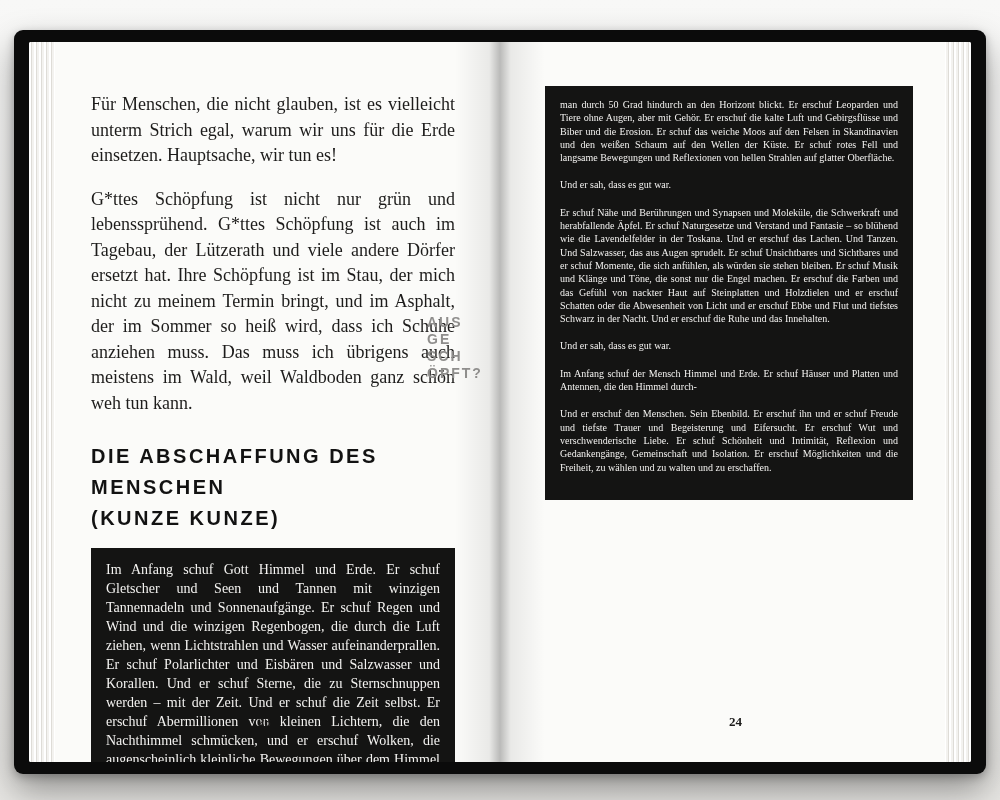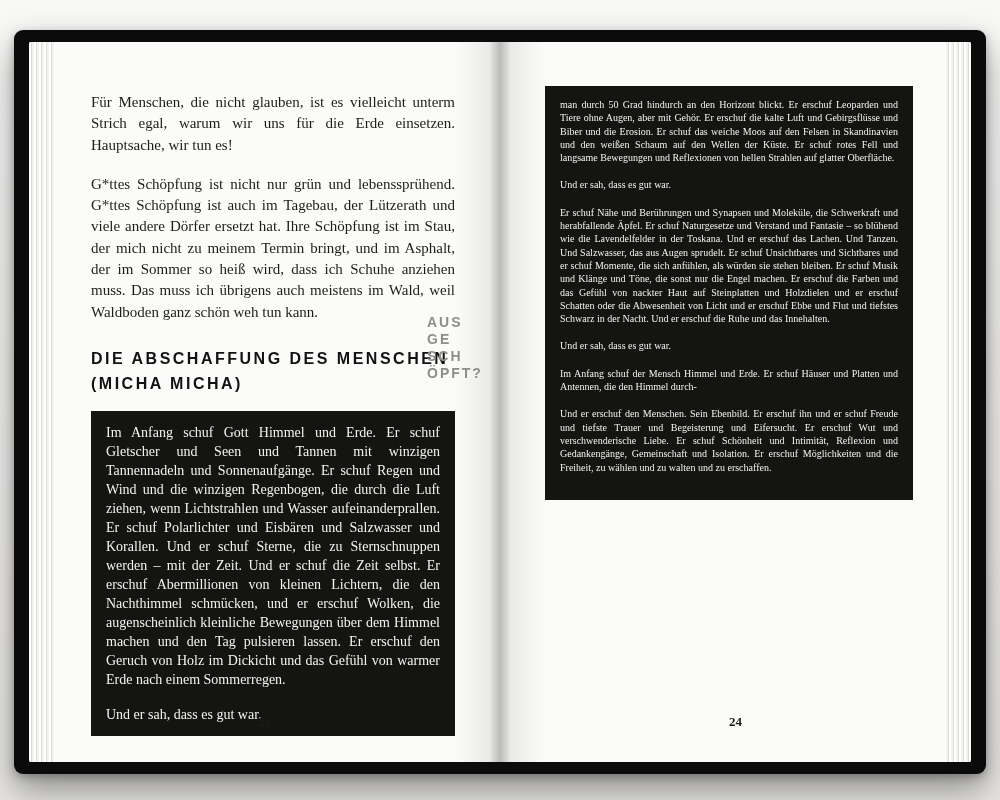--- a/index.html
+++ b/index.html
@@ -42,28 +42,28 @@
 
   
   .gutter {
     position:absolute; left:50%; top:0; bottom:0; width:90px;
     transform:translateX(-50%); pointer-events:none;
     background:linear-gradient(90deg, rgba(0,0,0,0) 0%, rgba(0,0,0,.07) 38%,
                rgba(0,0,0,.26) 50%, rgba(0,0,0,.07) 62%, rgba(0,0,0,0) 100%);
   }
 
   .body-para {
-    font-size:15px; line-height:1.42; color:#1d1c1b;
+    font-size:18px; line-height:1.42; color:#1d1c1b;
     text-align:justify; hyphens:auto; margin-bottom:18px;
   }
   .body-para.gap { margin-bottom:24px; }
 
   .chapter-heading {
     font-family:"Liberation Sans", sans-serif;
-    font-weight:900; font-size:16px; letter-spacing:2.5px;
+    font-weight:900; font-size:20px; letter-spacing:2.5px;
     line-height:1.55; color:#121212; margin:4px 0 14px 0;
   }
   .chapter-heading .hline { display:block; }
 
   .black-box {
     background:#141413; color:#f4f3f1;
     padding:12px 15px 12px 15px;
     position:relative;
   }
   .black-box .box-para {
@@ -98,21 +98,21 @@
       <div class="edge right"></div>
 
       <div class="page left">
         <div class="page-inner">
 
           <p class="body-para">Für Menschen, die nicht glauben, ist es vielleicht unterm Strich egal, warum wir uns für die Erde einsetzen. Hauptsache, wir tun es!</p>
           <p class="body-para gap">G*ttes Schöpfung ist nicht nur grün und lebenssprühend. G*ttes Schöpfung ist auch im Tagebau, der Lützerath und viele andere Dörfer ersetzt hat. Ihre Schöpfung ist im Stau, der mich nicht zu meinem Termin bringt, und im Asphalt, der im Sommer so heiß wird, dass ich Schuhe anziehen muss. Das muss ich übrigens auch meistens im Wald, weil Waldboden ganz schön weh tun kann.</p>
 
           <h2 class="chapter-heading">
             <span class="hline">DIE ABSCHAFFUNG DES MENSCHEN</span>
-            <span class="hline">(MICHA MICHA)</span>
+            <span class="hline">(KUNZE KUNZE)</span>
           </h2>
 
           <div class="black-box">
             <p class="box-para">Im Anfang schuf Gott Himmel und Erde. Er schuf Gletscher und Seen und Tannen mit winzigen Tannennadeln und Sonnenaufgänge. Er schuf Regen und Wind und die winzigen Regenbogen, die durch die Luft ziehen, wenn Lichtstrahlen und Wasser aufeinanderprallen. Er schuf Polarlichter und Eisbären und Salzwasser und Korallen. Und er schuf Sterne, die zu Sternschnuppen werden – mit der Zeit. Und er schuf die Zeit selbst. Er erschuf Abermillionen von kleinen Lichtern, die den Nachthimmel schmücken, und er erschuf Wolken, die augenscheinlich kleinliche Bewegungen über dem Himmel machen und den Tag pulsieren lassen. Er erschuf den Geruch von Holz im Dickicht und das Gefühl von warmer Erde nach einem Sommerregen.</p>
             <p class="box-para">Und er sah, dass es gut war.</p>
           </div>
         </div>
 
         <div class="side-note">
           <span>AUS</span>

